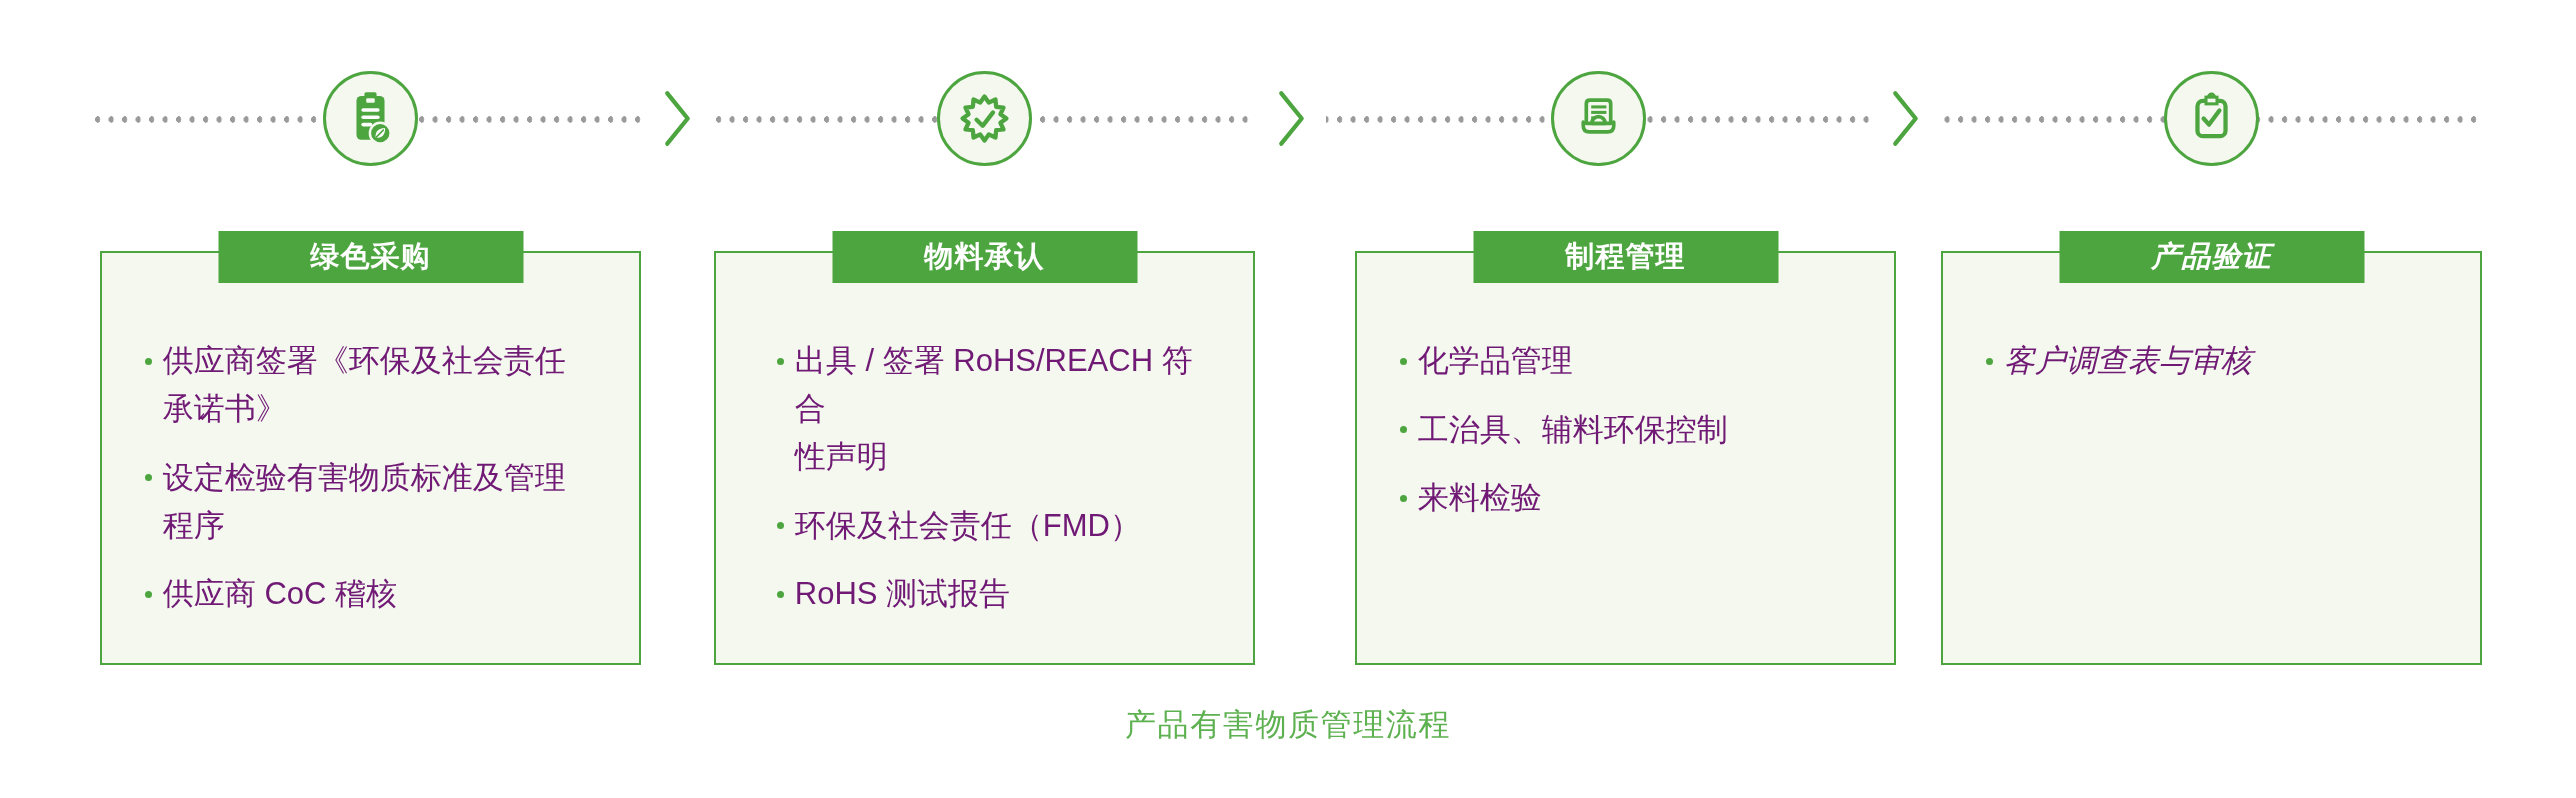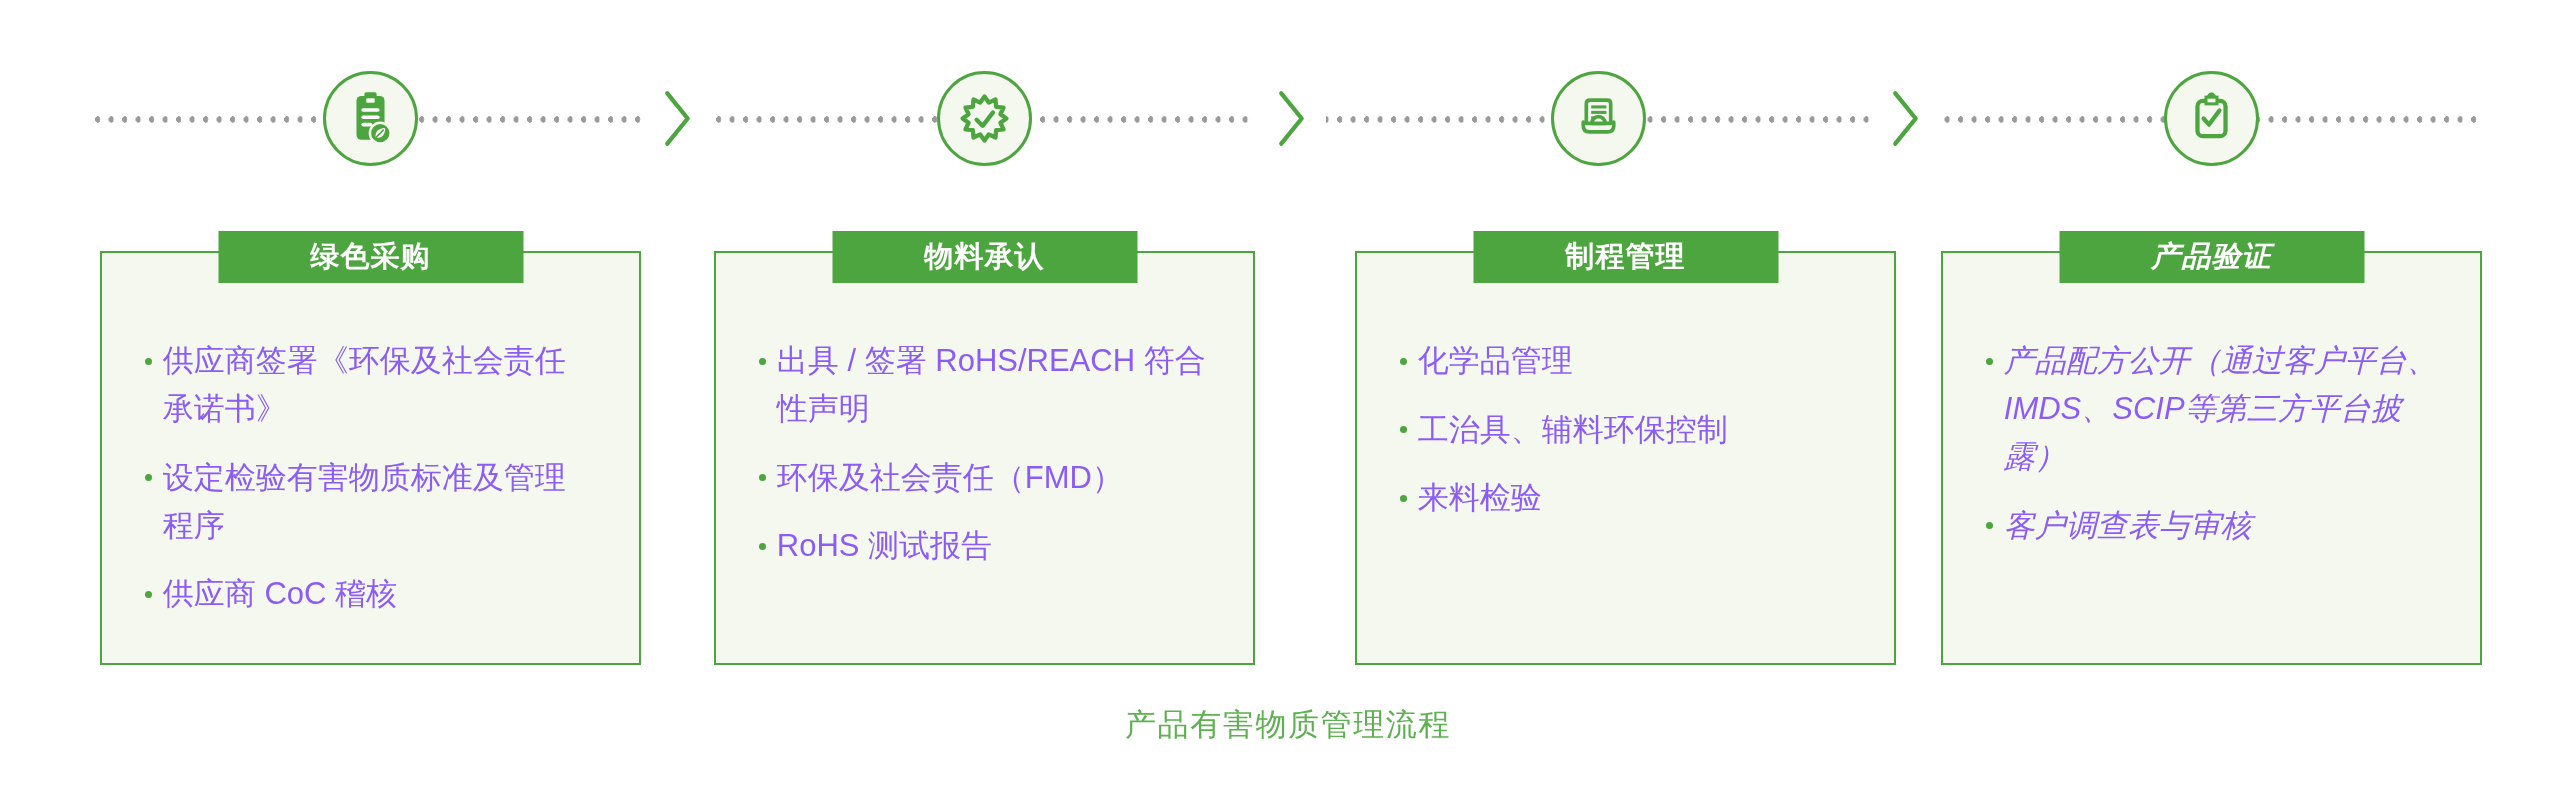--- a/index.html
+++ b/index.html
@@ -54,21 +54,21 @@
   .stage-card {
     position: absolute;
     top: 251px;
     width: 541px; height: 414px;
     box-sizing: border-box;
     background: #F4F8EF;
     border: 2.7px solid #4DA53F;
     z-index: 2;
   }
   .card-1 { left: 100px; }
-  .card-2 { left: 714px; }
+  .card-2 { left: 714px; padding-left: 18px; }
   .card-3 { left: 1327px; margin-left: 28px; }
   .card-4 { left: 1941px; font-style: italic; }
 
   .stage-tab {
     position: absolute;
     top: -21.6px; left: 50%;
     transform: translateX(-50%);
     width: 305px; height: 52px;
     background: #4DA53F;
     color: #ffffff;
@@ -92,21 +92,21 @@
     flex: 0 0 7px;
     width: 7px; height: 7px;
     margin: 20.5px 10.8px 0 0;
     border-radius: 50%;
     background: #4DA53F;
   }
   .item-text {
     flex: 1;
     font-size: 31px;
     line-height: 48px;
-    color: #8b5cf6;
+    color: #701a75;
   }
   .item-line { display: block; }
   .item-line:empty { display: none; }
 
   
   .diagram-caption {
     position: absolute;
     top: 704px; left: 0;
     width: 100%;
     text-align: center;
@@ -268,27 +268,20 @@
     </li>
   </ul>
 </div>
 
 <div class="stage-card card-4">
   <div class="stage-tab">产品验证</div>
   <ul class="stage-items">
     <li class="stage-item">
       <span class="bullet-dot"></span>
       <span class="item-text">
-        <span class="item-line">产品配方公开（通过客户平台、</span>
-        <span class="item-line">IMDS、SCIP等第三方平台披露）</span>
-      </span>
-    </li>
-    <li class="stage-item">
-      <span class="bullet-dot"></span>
-      <span class="item-text">
         <span class="item-line">客户调查表与审核</span>
 
       </span>
     </li>
   </ul>
 </div>
 
 <div class="diagram-caption">产品有害物质管理流程</div>
 
 

